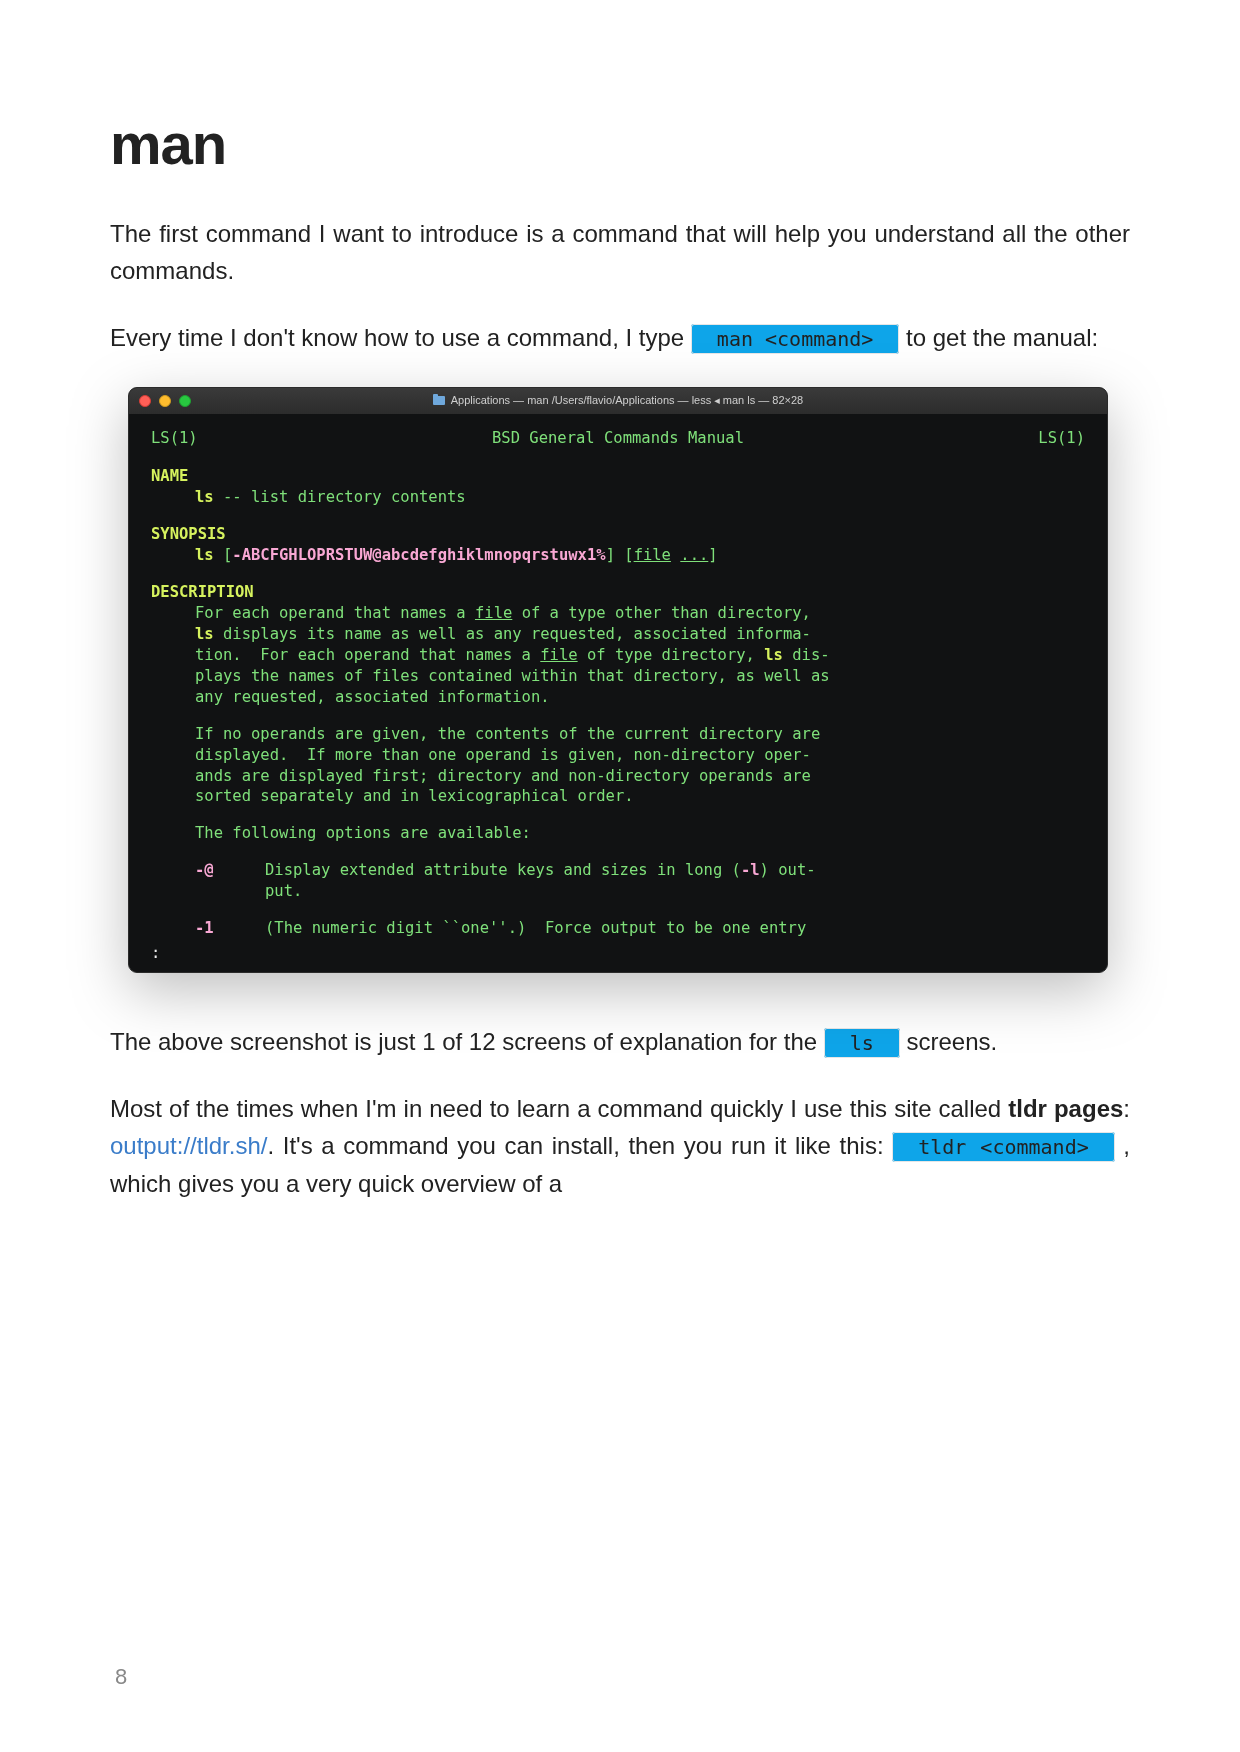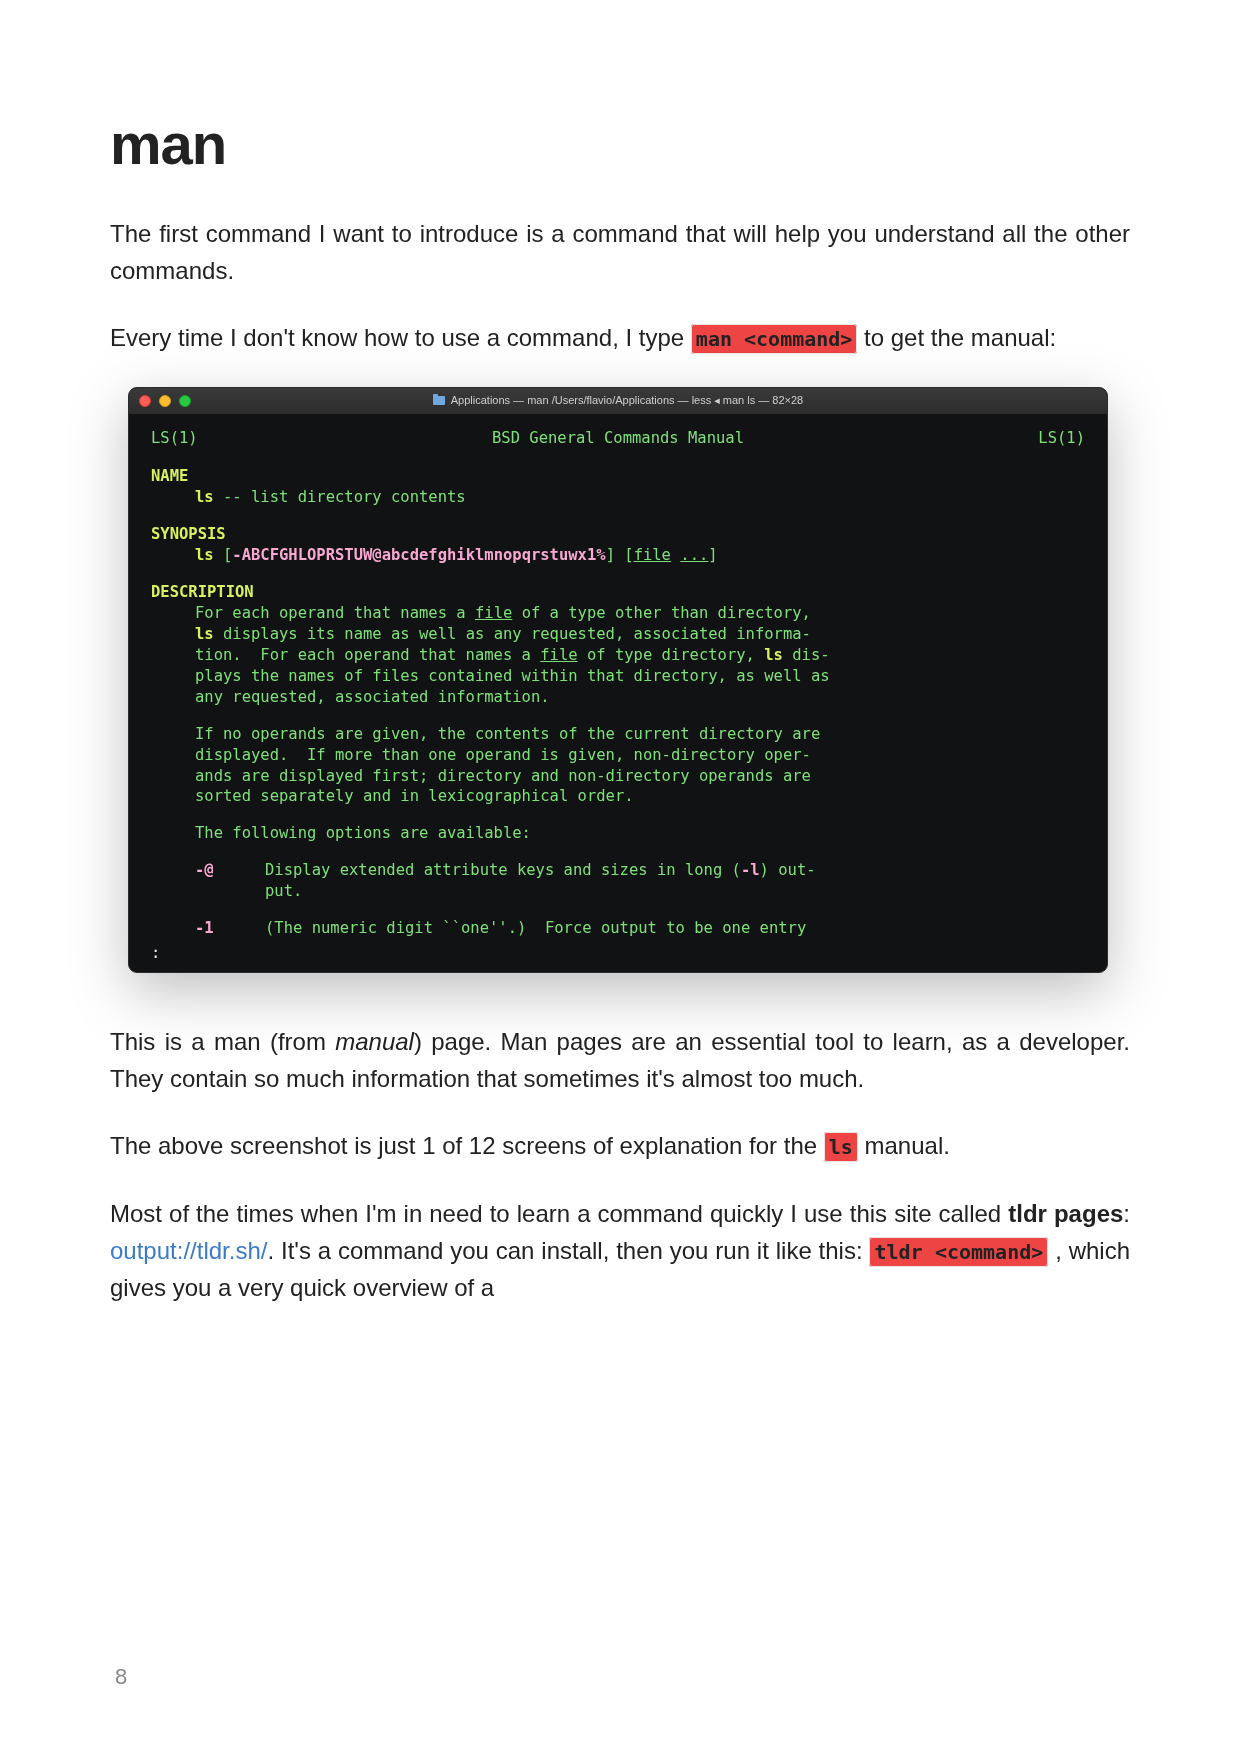--- a/index.html
+++ b/index.html
@@ -1,20 +1,20 @@
 <!DOCTYPE html>
 <html><head>
 <meta charset="utf-8">
 <style>
   * { box-sizing: border-box; margin: 0; padding: 0; }
   html, body { width: 1240px; height: 1752px; background: #fff; font-family: Arial, Helvetica, sans-serif; color: #222; }
   .page { width: 1240px; height: 1752px; padding: 110px 110px 60px 110px; position: relative; }
   h1 { font-size: 58px; font-weight: 700; margin-bottom: 38px; letter-spacing: -1px; }
   p { font-size: 24px; line-height: 1.55; margin: 8px 0 30px 0; text-align: justify; color: #222; }
-  code.inline { font-family: "Menlo", "Consolas", monospace; background: #ef4444; border: 1px solid #e6e6e6; border-radius: 3px; padding: 2px 4px; font-size: 20px; white-space: nowrap; font-weight: bold; }
+  code.inline { font-family: "Menlo", "Consolas", monospace; background: #0ea5e9; border: 1px solid #e6e6e6; border-radius: 3px; padding: 2px 25px; font-size: 20px; white-space: nowrap; }
   a.link { color: #3a7cc9; text-decoration: none; }
   .bold { font-weight: 700; }
   .italic { font-style: italic; }
   .page-num { position: absolute; left: 115px; bottom: 62px; color: #888; font-size: 22px; }
 
   
   .term-shadow { filter: drop-shadow(0 18px 28px rgba(0,0,0,0.25)); margin: 7px auto 50px auto; width: 984px; border-radius: 16px; }
   .term { width: 980px; background: #111213; border-radius: 9px; overflow: hidden; border: 1px solid #2b2b2b; }
   .title-bar { height: 26px; background: linear-gradient(#3a3a3a,#2c2c2c); display: flex; align-items: center; padding: 0 10px; position: relative; }
   .dots { display: flex; gap: 8px; }
@@ -65,28 +65,25 @@
         </div>
         <div class="win-title">
           <span class="folder-icon"></span>
           <span>Applications — man /Users/flavio/Applications — less ◂ man ls — 82×28</span>
         </div>
       </div>
       <div class="term-body"><div class="hdr-row"><span>LS(1)</span><span>BSD General Commands Manual</span><span>LS(1)</span></div><span class="sect block">NAME</span><span class="block indent1"><span class="cmd">ls</span><span> -- list directory contents</span></span><div class="para-gap"></div><span class="sect block">SYNOPSIS</span><span class="block indent1"><span class="cmd">ls</span><span> [</span><span class="opt">-ABCFGHLOPRSTUW@abcdefghiklmnopqrstuwx1%</span><span>] [</span><span class="ul">file</span><span> </span><span class="ul">...</span><span>]</span></span><div class="para-gap"></div><span class="sect block">DESCRIPTION</span><span class="block indent1"><span>For each operand that names a </span><span class="ul">file</span><span> of a type other than directory,</span></span><span class="block indent1"><span class="cmd">ls</span><span> displays its name as well as any requested, associated informa-</span></span><span class="block indent1"><span>tion.  For each operand that names a </span><span class="ul">file</span><span> of type directory, </span><span class="cmd">ls</span><span> dis-</span></span><span class="block indent1">plays the names of files contained within that directory, as well as</span><span class="block indent1">any requested, associated information.</span><div class="para-gap"></div><span class="block indent1">If no operands are given, the contents of the current directory are</span><span class="block indent1">displayed.  If more than one operand is given, non-directory oper-</span><span class="block indent1">ands are displayed first; directory and non-directory operands are</span><span class="block indent1">sorted separately and in lexicographical order.</span><div class="para-gap"></div><span class="block indent1">The following options are available:</span><div class="para-gap"></div><div class="opt-row"><span class="opt flag">-@</span><span class="desc"><span>Display extended attribute keys and sizes in long (</span><span class="opt">-l</span><span>) out-</span></span></div><div class="opt-row"><span class="flag"></span><span class="desc">put.</span></div><div class="para-gap"></div><div class="opt-row"><span class="opt flag">-1</span><span class="desc">(The numeric digit ``one''.)  Force output to be one entry</span></div><span class="block prompt-row">:</span></div>
     </div>
   </div>
 
-  <p>
-    <span>This is a man (from </span><span class="italic">manual</span><span>) page. Man pages are an essential tool to learn, as a developer. They contain so much information that sometimes it's almost too much.</span>
-  </p>
 
   <p>
     <span>The above screenshot is just 1 of 12 screens of explanation for the </span>
     <code class="inline">ls</code>
-    <span> manual.</span>
+    <span> screens.</span>
   </p>
 
   <p>
     <span>Most of the times when I'm in need to learn a command quickly I use this site called </span><span class="bold">tldr pages</span><span>: </span><a href="#" class="link">output://tldr.sh/</a><span>. It's a command you can install, then you run it like this: </span><code class="inline">tldr &lt;command&gt;</code><span> , which gives you a very quick overview of a</span>
   </p>
 
   <div class="page-num">8</div>
 </div>
 
 </body></html>

